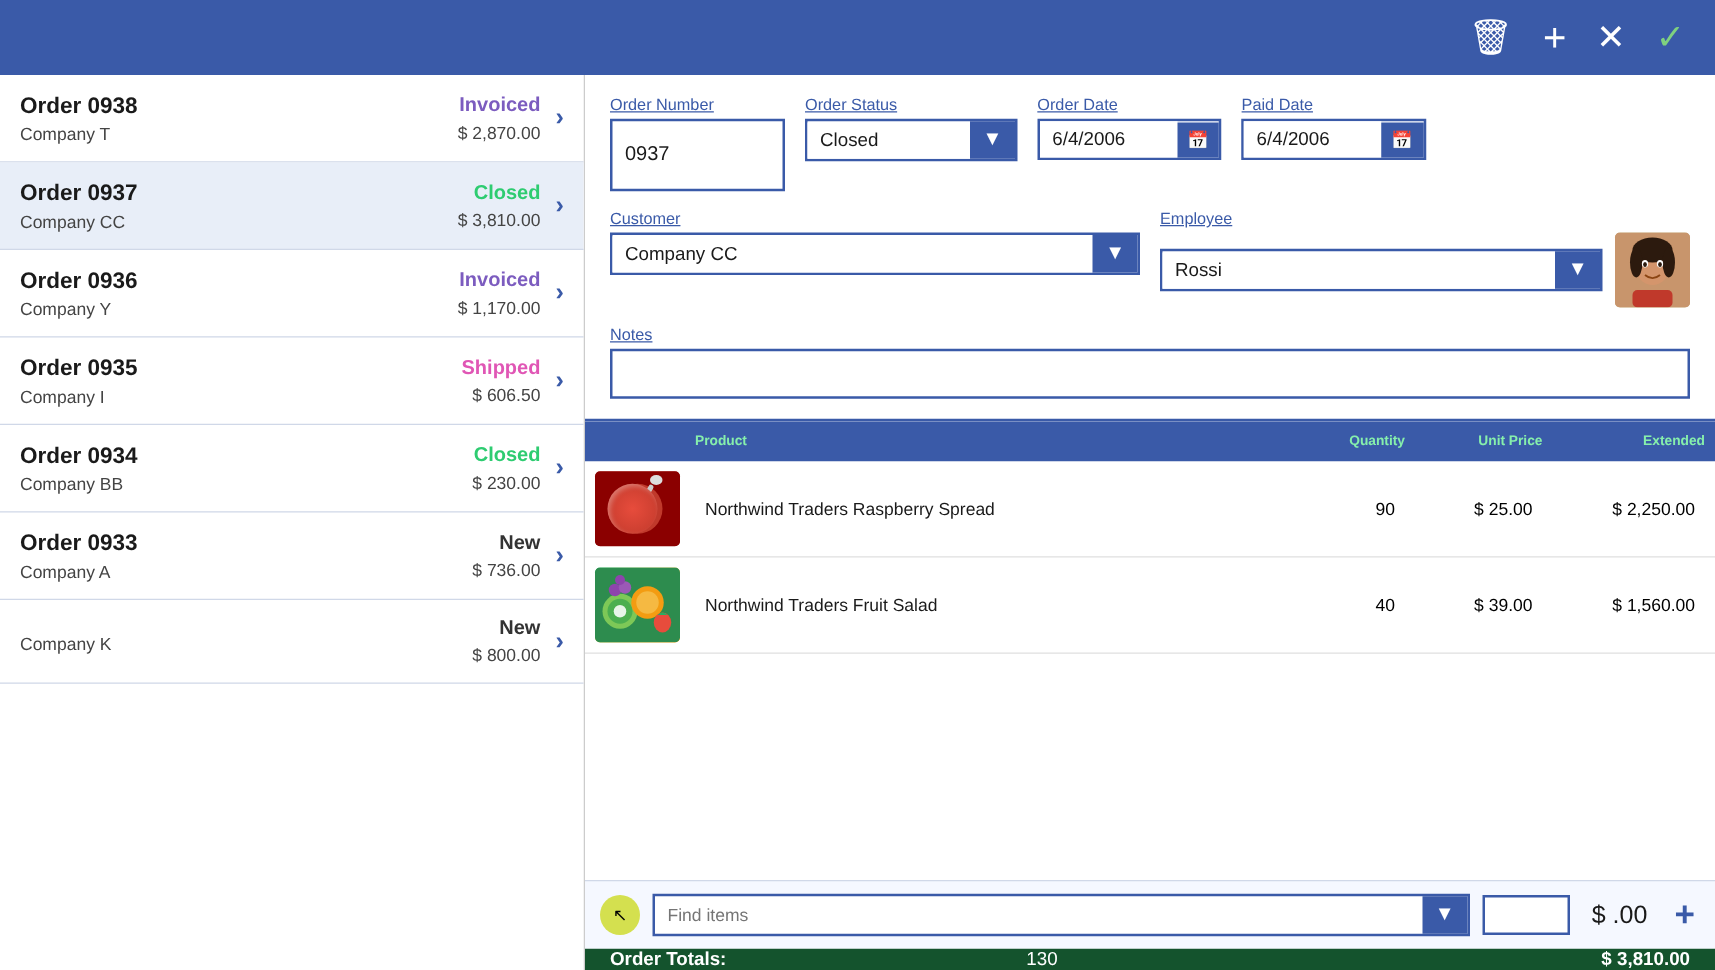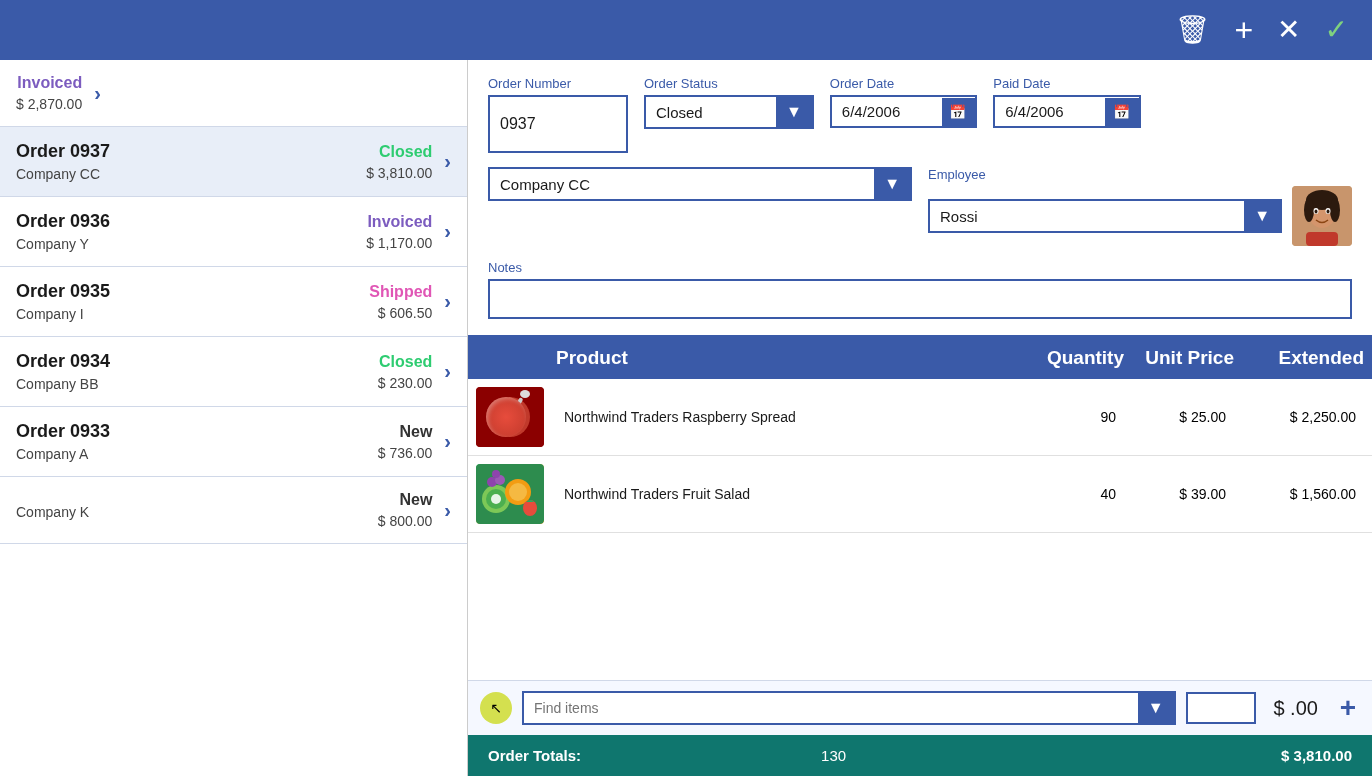--- a/index.html
+++ b/index.html
@@ -120,20 +120,21 @@
     }
     .form-group {
       display: flex;
       flex-direction: column;
       gap: 4px;
     }
     .form-label {
       font-size: 13px;
       color: #3a5aa8;
       font-weight: 500;
+      text-decoration: underline;
     }
     .form-input {
       border: 2px solid #3a5aa8;
       padding: 6px 10px;
       font-size: 16px;
       color: #1a1a1a;
       background: white;
       outline: none;
     }
     .form-input-readonly {
@@ -218,24 +219,24 @@
     .products-section {
       flex: 1;
       overflow-y: auto;
       display: flex;
       flex-direction: column;
     }
     .products-header {
       display: grid;
       grid-template-columns: 80px 1fr 100px 110px 130px;
       background: #3a5aa8;
-      color: #ffffff;
+      color: #86efac;
       padding: 10px 8px;
       font-weight: bold;
-      font-size: 19px;
+      font-size: 11px;
     }
     .products-header span:nth-child(3),
     .products-header span:nth-child(4),
     .products-header span:nth-child(5) {
       text-align: right;
     }
     .product-row {
       display: grid;
       grid-template-columns: 80px 1fr 100px 110px 130px;
       align-items: center;
@@ -337,25 +338,25 @@
       border: none;
       color: #3a5aa8;
       font-size: 28px;
       font-weight: bold;
       cursor: pointer;
       padding: 0 4px;
     }
 
     
     .totals-row {
-      background: #0f766e;
+      background: #14532d;
       color: white;
       display: flex;
       align-items: center;
-      padding: 12px 20px;
+      padding: 0 20px;
       justify-content: space-between;
     }
     .totals-label { font-weight: bold; font-size: 15px; }
     .totals-qty { font-size: 15px; margin-left: 80px; }
     .totals-amount { font-size: 15px; font-weight: bold; margin-left: auto; }
   </style>
 </head>
 <body>
 
 <div class="header">
@@ -365,20 +366,24 @@
     <button class="header-btn">✕</button>
     <button class="header-btn" style="color:#7fd17f;">✓</button>
   </div>
 </div>
 
 <div class="main-layout">
 
   <div class="order-list">
 
   <div class="order-item">
+      <div class="order-info">
+        <div class="order-number">Order 0938</div>
+        <div class="order-company">Company T</div>
+      </div>
       <div class="order-right">
         <div class="order-status status-invoiced">Invoiced</div>
         <div class="order-amount">$ 2,870.00</div>
       </div>
       <span class="chevron">›</span>
     </div>
       <div class="order-item" style="background: rgb(232, 238, 248);">
       <div class="order-info">
         <div class="order-number">Order 0937</div>
         <div class="order-company">Company CC</div>
@@ -472,20 +477,21 @@
           <span class="form-label">Paid Date</span>
           <div class="date-wrapper">
             <input class="date-input" readonly="" value="6/4/2006" style="">
             <button class="cal-btn">📅</button>
           </div>
         </div>
       </div>
 
       <div class="form-row">
         <div class="form-group" style="flex:1;">
+          <span class="form-label">Customer</span>
           <div class="select-wrapper">
             <input class="select-input" style="width: 280px;" readonly="" value="Company CC">
             <button class="select-btn">▼</button>
           </div>
         </div>
         <div class="form-group" style="flex:1;">
           <span class="form-label">Employee</span>
           <div style="display:flex; align-items:center; gap:10px;">
             <div class="select-wrapper" style="flex:1;">
               <input class="select-input" readonly="" value="Rossi" style="">

